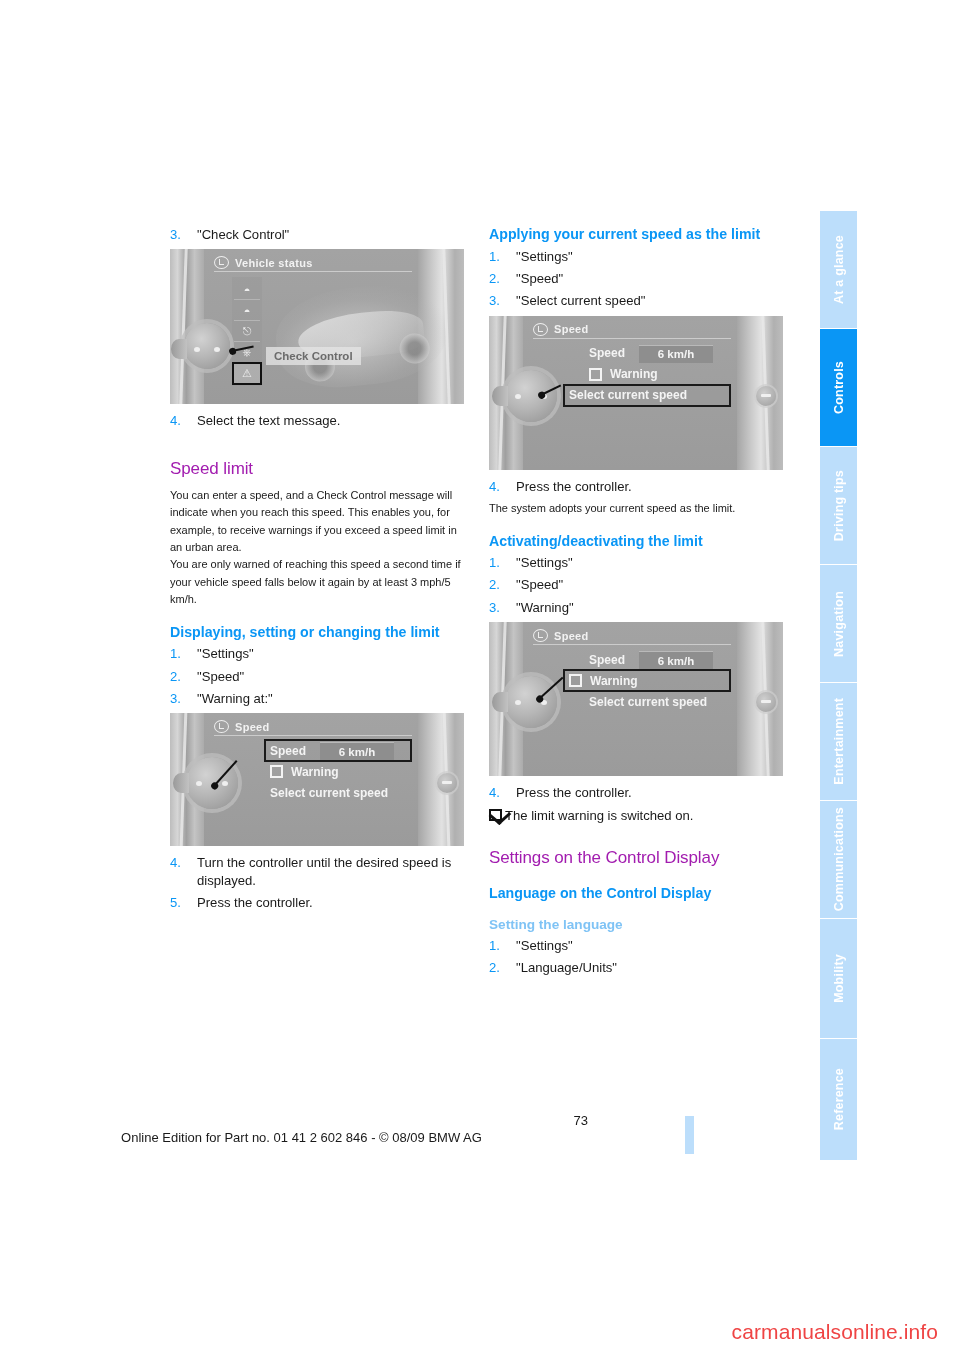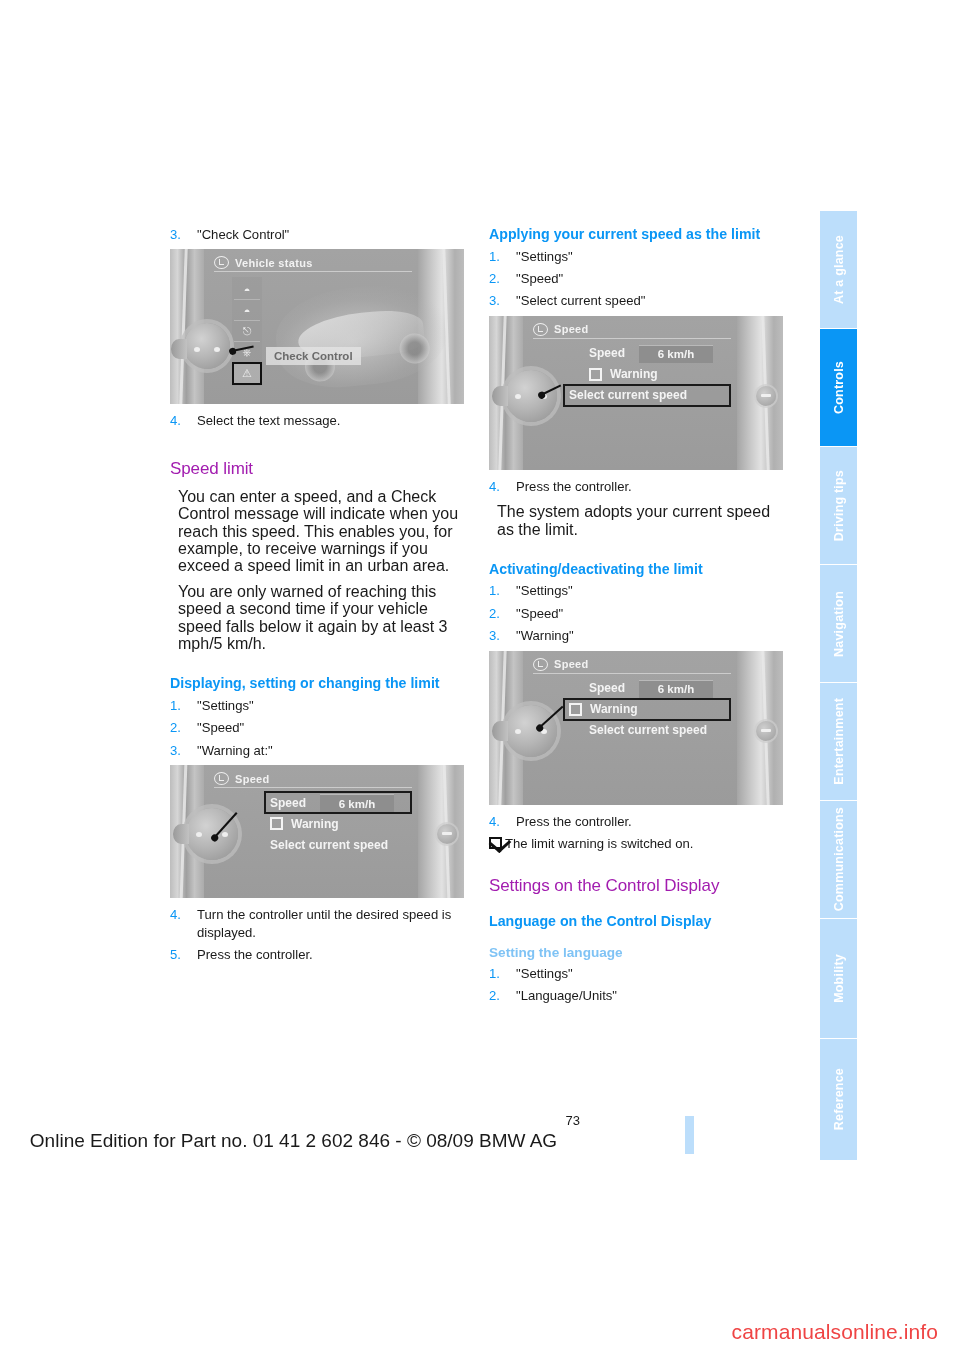--- a/index.html
+++ b/index.html
@@ -86,23 +86,23 @@
   }
   .h3 {
     color: #7fc3f5;
     font-size: 13.6px;
     font-weight: bold;
     line-height: 17px;
     margin: 0 0 4px 0;
   }
   .body-text {
     color: #1a1a1a;
-    font-size: 16px;
+    font-size: 11px;
     line-height: 17.4px;
-    margin: 8px;
+    margin: 0;
   }
   .gap-s { height: 9px; }
   .gap-m { height: 15px; }
   .gap-l { height: 22px; }
 
   
   ol.steps {
     list-style: none;
     margin: 0;
     padding: 0;
@@ -355,34 +355,34 @@
     background:linear-gradient(160deg,rgba(236,236,236,.75),rgba(168,168,168,.25));
   }
   .wheel{position:absolute;border-radius:50%;
     background:radial-gradient(circle,rgba(120,120,120,.55) 30%,rgba(210,210,210,.5) 70%);}
   .wheel.fw{width:30px;height:30px;left:26px;bottom:8px;}
   .wheel.rw{width:30px;height:30px;right:18px;bottom:16px;}
 
   
   #footer {
     position: absolute;
-    left: 0;
+    left: 8px;
     top: 1113px;
     width: 722px;
   }
   #page-number {
     text-align: right;
     color: #1a1a1a;
     font-size: 13px;
     padding-right: 142px;
   }
   #footer-line {
     text-align: center;
     color: #1a1a1a;
-    font-size: 19px;
+    font-size: 13px;
     padding-top: 2px;
     padding-right: 135px;
   }
   #footer-bar {
     position: absolute;
     left: 685px;
     top: 1116px;
     width: 9px;
     height: 38px;
     background: #bcdefb;

